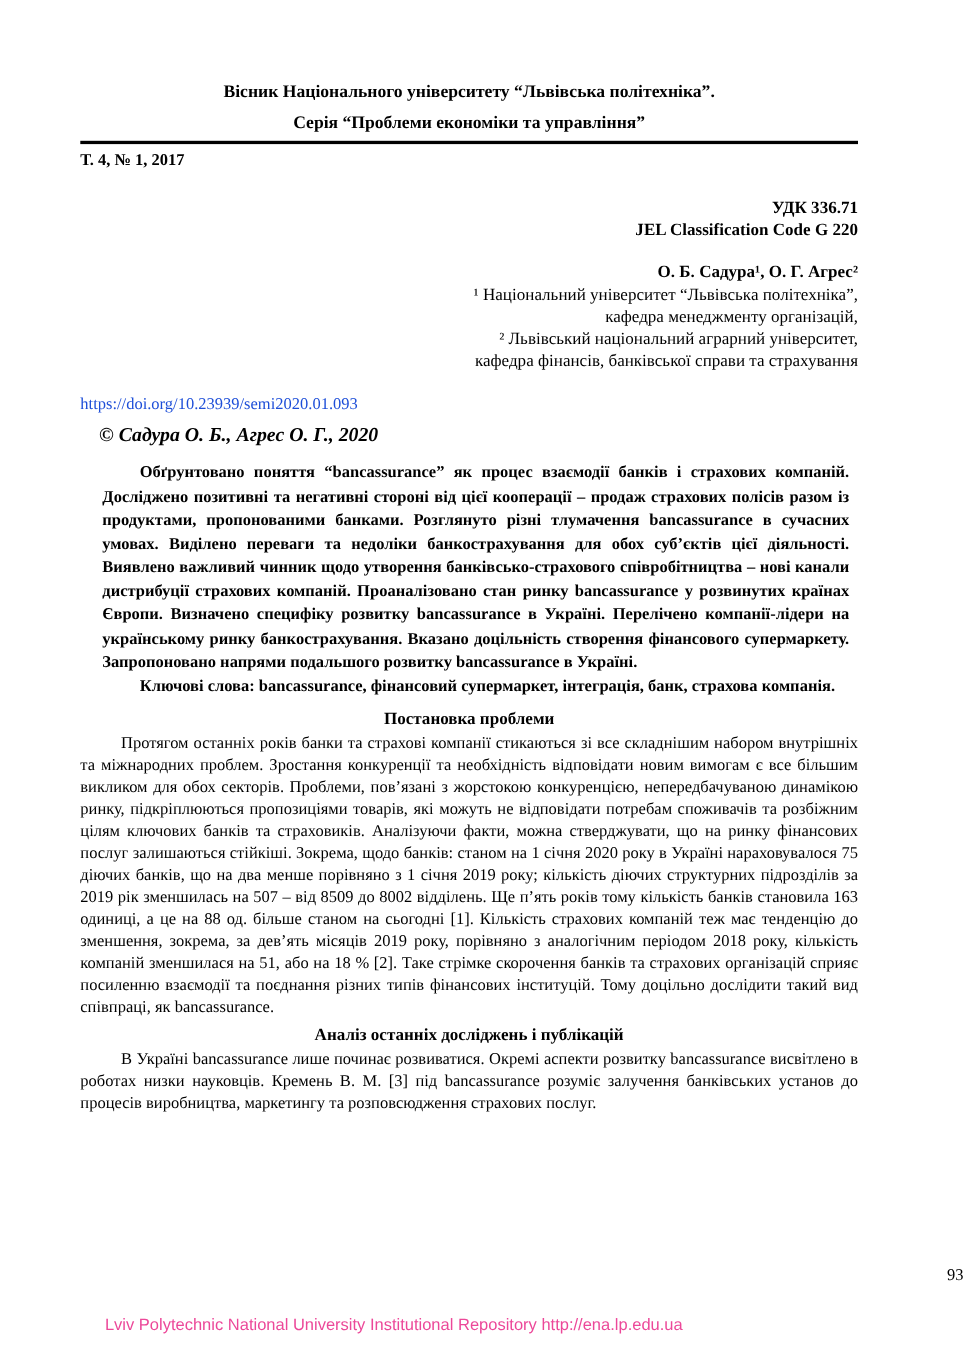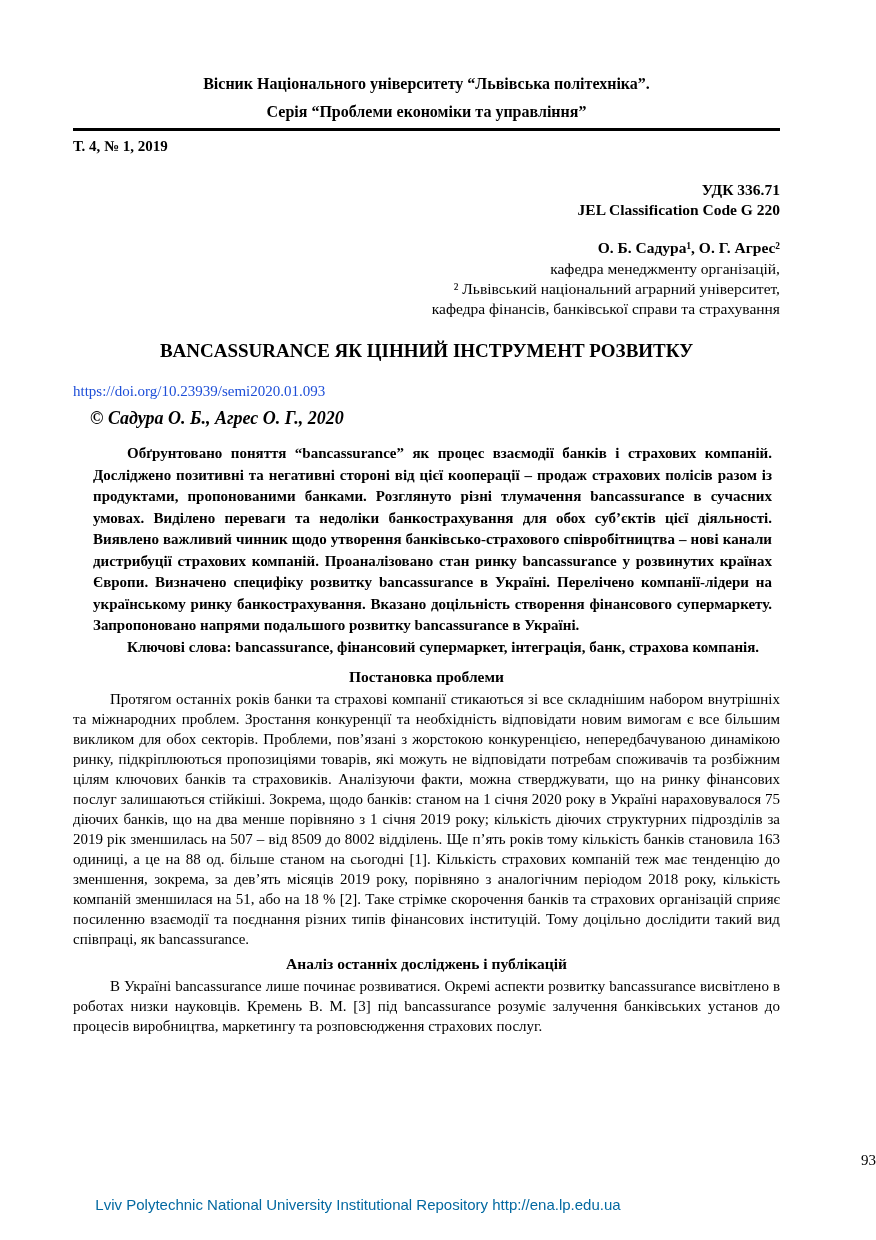--- a/index.html
+++ b/index.html
@@ -96,51 +96,51 @@
   }
   .repository-stamp {
     position: absolute;
     top: 1195px;
     left: 0;
     width: 716px;
     text-align: center;
     font-family: "Liberation Sans", "DejaVu Sans", sans-serif;
     font-size: 15px;
     line-height: 20px;
-    color: #0369a1;
+    color: #ec4899;
   }
 </style>
 </head>
 <body>
 
 <div class="page">
 
   <div class="journal-head">
     <div>Вісник Національного університету “Львівська політехніка”.</div>
     <div>Серія “Проблеми економіки та управління”</div>
   </div>
 
   <div class="head-rule"></div>
 
-  <div class="issue-line">Т. 4, № 1, 2019</div>
+  <div class="issue-line">Т. 4, № 1, 2017</div>
 
   <div class="meta-block">
     <div>УДК 336.71</div>
     <div>JEL Classification Code G 220</div>
   </div>
 
   <div class="authors-block">
     <div class="authors-names">О. Б. Садура¹, О. Г. Агрес²</div>
+    <div class="affiliation-line">¹ Національний університет “Львівська політехніка”,</div>
     <div class="affiliation-line">кафедра менеджменту організацій,</div>
     <div class="affiliation-line">² Львівський національний аграрний університет,</div>
     <div class="affiliation-line">кафедра фінансів, банківської справи та страхування</div>
   </div>
 
   <div class="article-title">
-    <div>BANCASSURANCE ЯК ЦІННИЙ ІНСТРУМЕНТ РОЗВИТКУ</div>
   </div>
 
   <div class="doi-line">
     <a href="#">https://doi.org/10.23939/semi2020.01.093</a>
   </div>
 
   <div class="copyright-line">© Садура О. Б., Агрес О. Г., 2020</div>
 
   <div class="abstract-block">
     <p>Обґрунтовано поняття “bancassurance” як процес взаємодії банків і страхових компаній. Досліджено позитивні та негативні стороні від цієї кооперації – продаж страхових полісів разом із продуктами, пропонованими банками. Розглянуто різні тлумачення bancassurance в сучасних умовах. Виділено переваги та недоліки банкострахування для обох суб’єктів цієї діяльності. Виявлено важливий чинник щодо утворення банківсько-страхового співробітництва – нові канали дистрибуції страхових компаній. Проаналізовано стан ринку bancassurance у розвинутих країнах Європи. Визначено специфіку розвитку bancassurance в Україні. Перелічено компанії-лідери на українському ринку банкострахування. Вказано доцільність створення фінансового супермаркету. Запропоновано напрями подальшого розвитку bancassurance в Україні.</p>

